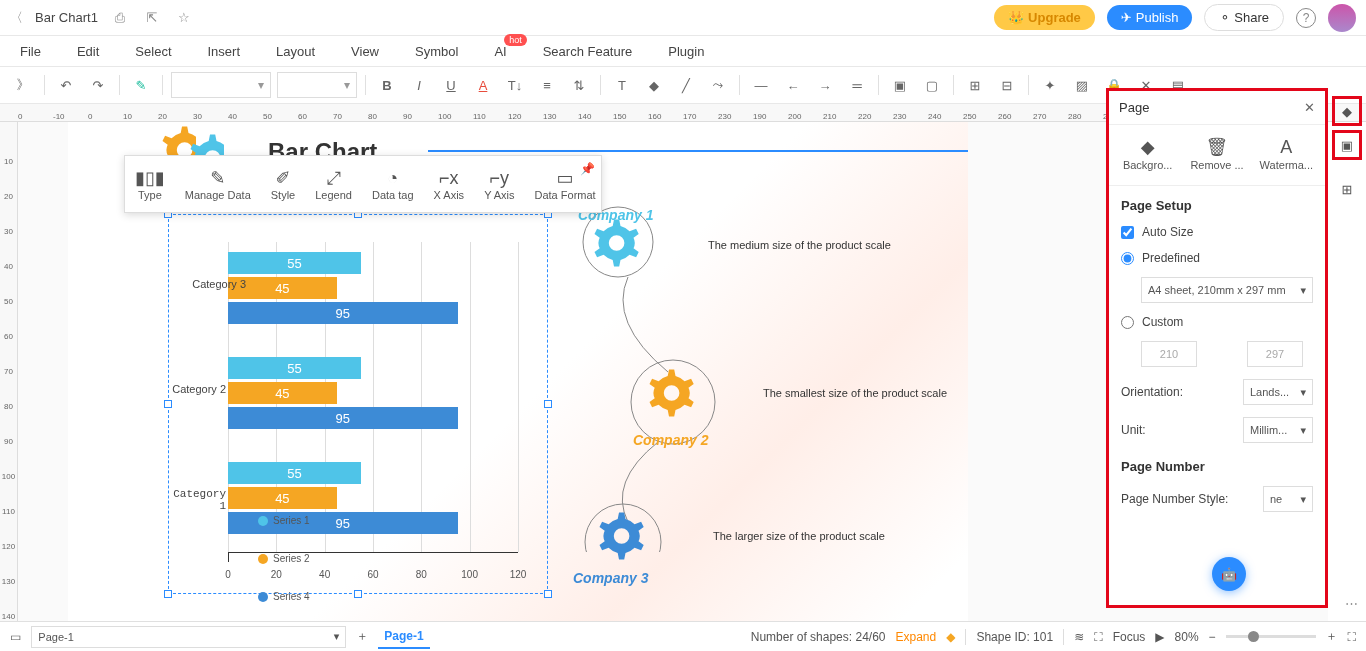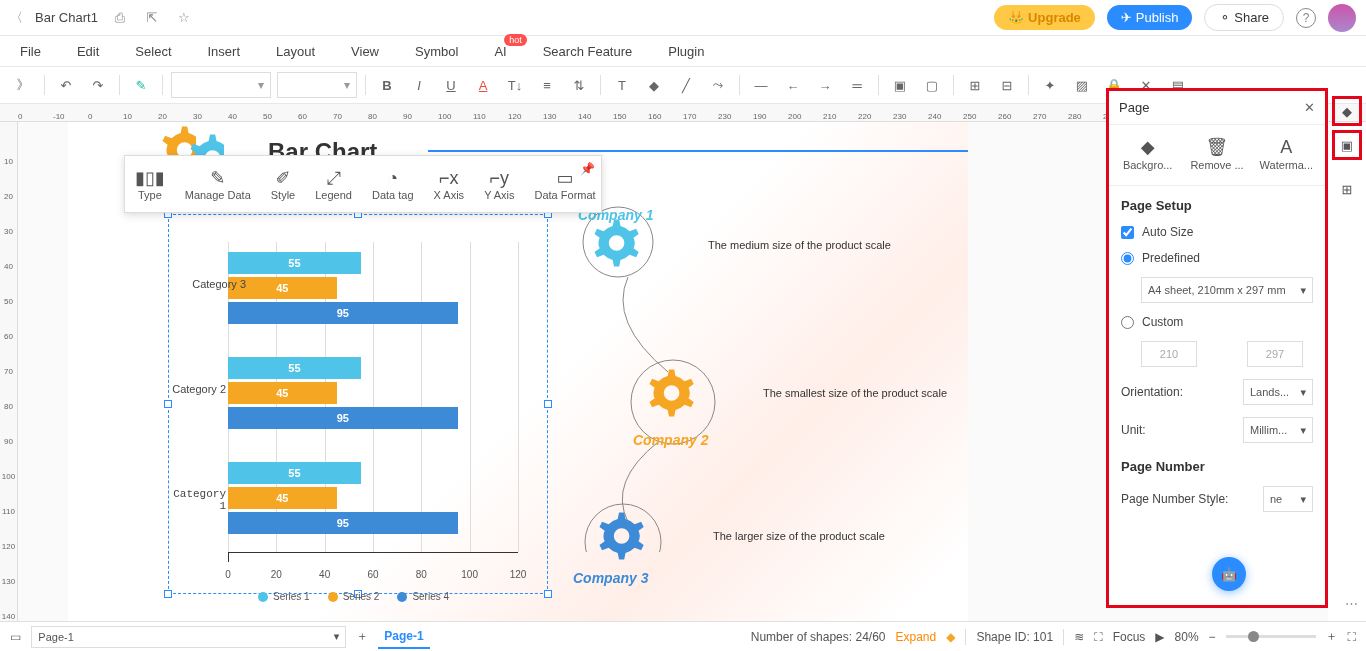--- a/index.html
+++ b/index.html
@@ -59,26 +59,26 @@
 .chart-sel .h-ml { left: -5px; top: 50%; margin-top: -4px; }
 .chart-sel .h-mr { right: -5px; top: 50%; margin-top: -4px; }
 .chart-sel .h-bl { left: -5px; bottom: -5px; }
 .chart-sel .h-bm { left: 50%; bottom: -5px; margin-left: -4px; }
 .chart-sel .h-br { right: -5px; bottom: -5px; }
 
 
 .barchart { position: absolute; left: 160px; top: 120px; width: 320px; height: 320px; }
 .bc-group { position: absolute; left: 0; width: 100%; }
 .bc-label { position: absolute; left: -58px; width: 56px; text-align: right; font-size: 11px; color: #444; }
-.bc-bar { height: 22px; margin-bottom: 3px; display: flex; align-items: center; justify-content: center; color: #fff; font-size: 11px; font-weight: 700; }
+.bc-bar { height: 22px; margin-bottom: 3px; display: flex; align-items: center; justify-content: center; color: #fff; font-size: 13px; font-weight: 400; }
 .bc-axis { position: absolute; left: 0; bottom: 0; width: 100%; height: 1px; background: #333; }
 .bc-vaxis { position: absolute; left: 0; top: 0; bottom: 0; width: 1px; background: #333; }
 .bc-grid { position: absolute; top: 0; bottom: 15px; width: 1px; background: #ddd; }
 .bc-tick { position: absolute; bottom: -18px; font-size: 10px; color: #555; transform: translateX(-50%); }
-.bc-legend { position: absolute; bottom: -40px; left: 30px; display: flex; gap: 18px; font-size: 10px; color: #555; }
+.bc-legend { position: absolute; bottom: -40px; left: 30px; display: flex; gap: 27px; font-size: 10px; color: #555; flex-direction: column; }
 .bc-legend .li { display: flex; align-items: center; gap: 5px; }
 .bc-legend .sw { width: 10px; height: 10px; border-radius: 50%; }
 
 
 .gear { position: absolute; }
 .gear svg { display: block; }
 .company-label { position: absolute; font-size: 14px; font-weight: 700; font-style: italic; }
 .company-desc { position: absolute; font-size: 11px; color: #333; }
 .curve { position: absolute; stroke: #888; fill: none; stroke-width: 1; }
 

